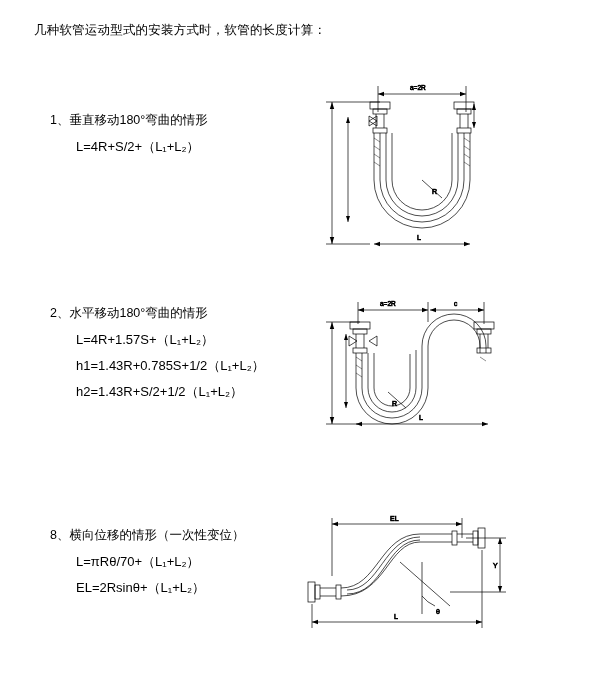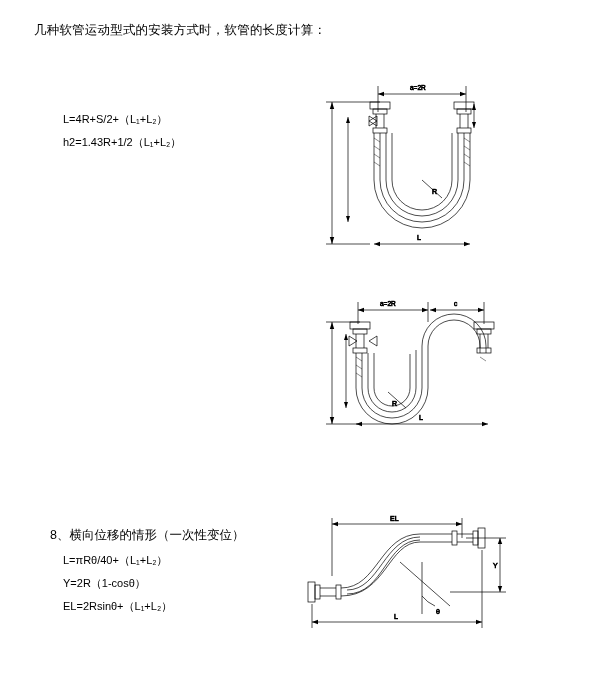--- a/index.html
+++ b/index.html
@@ -30,23 +30,23 @@
   }
   .section {
     position: absolute;
   }
   .sec-title {
     font-size: 12.5px;
     white-space: nowrap;
     margin-bottom: 9px;
   }
   .formula {
-    font-size: 11px;
+    font-size: 13px;
     white-space: nowrap;
-    margin-left: 13px;
+    margin-left: 26px;
     margin-bottom: 8px;
   }
   .fig {
     position: absolute;
   }
   .fig svg {
     display: block;
   }
   
   #sec1 { left: 50px; top: 112px; }
@@ -57,22 +57,22 @@
   #fig3 { left: 300px; top: 510px; }
 </style>
 </head>
 <body>
 
 <div class="page">
 
   <div class="heading">几种软管运动型式的安装方式时，软管的长度计算：</div>
 
   <div class="section" id="sec1">
+    <div class="sec-title">1、垂直移动180°弯曲的情形</div>
     <div class="formula">L=4R+S/2+（L₁+L₂）</div>
-    <div class="formula">h2=1.43R+1/2（L₁+L₂）</div>
   </div>
 
   <div class="fig" id="fig1">
     <svg width="200" height="195" viewBox="0 0 200 195">
       <g stroke="#000" fill="none" stroke-width="0.7">
 
         <line x1="60" y1="22" x2="148" y2="22"></line>
         <path d="M60 22 l6 -2.2 v4.4 z" fill="#000" stroke="none"></path>
         <path d="M148 22 l-6 -2.2 v4.4 z" fill="#000" stroke="none"></path>
         <line x1="60" y1="14" x2="60" y2="40"></line>
@@ -128,20 +128,26 @@
         <text x="114" y="122" font-size="7" font-family="Liberation Sans, sans-serif" fill="#000">R</text>
 
         <line x1="56" y1="172" x2="152" y2="172"></line>
         <path d="M56 172 l6 -2.2 v4.4 z" fill="#000" stroke="none"></path>
         <path d="M152 172 l-6 -2.2 v4.4 z" fill="#000" stroke="none"></path>
         <text x="99" y="168" font-size="7" font-family="Liberation Sans, sans-serif" fill="#000">L</text>
       </g>
     </svg>
   </div>
 
+  <div class="section" id="sec2">
+    <div class="sec-title">2、水平移动180°弯曲的情形</div>
+    <div class="formula">L=4R+1.57S+（L₁+L₂）</div>
+    <div class="formula">h1=1.43R+0.785S+1/2（L₁+L₂）</div>
+    <div class="formula">h2=1.43R+S/2+1/2（L₁+L₂）</div>
+  </div>
 
   <div class="fig" id="fig2">
     <svg width="200" height="175" viewBox="0 0 200 175">
       <g stroke="#000" fill="none" stroke-width="0.7">
 
         <line x1="40" y1="22" x2="110" y2="22"></line>
         <path d="M40 22 l6 -2.2 v4.4 z" fill="#000" stroke="none"></path>
         <path d="M110 22 l-6 -2.2 v4.4 z" fill="#000" stroke="none"></path>
         <text x="62" y="18" font-size="6.5" font-family="Liberation Sans, sans-serif" fill="#000">a=2R</text>
 
@@ -194,22 +200,21 @@
         <line x1="38" y1="136" x2="170" y2="136"></line>
         <path d="M38 136 l6 -2.2 v4.4 z" fill="#000" stroke="none"></path>
         <path d="M170 136 l-6 -2.2 v4.4 z" fill="#000" stroke="none"></path>
         <text x="101" y="132" font-size="7" font-family="Liberation Sans, sans-serif" fill="#000">L</text>
       </g>
     </svg>
   </div>
 
   <div class="section" id="sec3">
     <div class="sec-title">8、横向位移的情形（一次性变位）</div>
-    <div class="formula">L=πRθ/40+（L₁+L₂）</div>
-    <div class="formula">Y=2R（1-cosθ）</div>
+    <div class="formula">L=πRθ/70+（L₁+L₂）</div>
     <div class="formula">EL=2Rsinθ+（L₁+L₂）</div>
   </div>
 
   <div class="fig" id="fig3">
     <svg width="220" height="130" viewBox="0 0 220 130">
       <g stroke="#000" fill="none" stroke-width="0.7">
 
         <line x1="32" y1="14" x2="162" y2="14"></line>
         <path d="M32 14 l6 -2.2 v4.4 z" fill="#000" stroke="none"></path>
         <path d="M162 14 l-6 -2.2 v4.4 z" fill="#000" stroke="none"></path>

